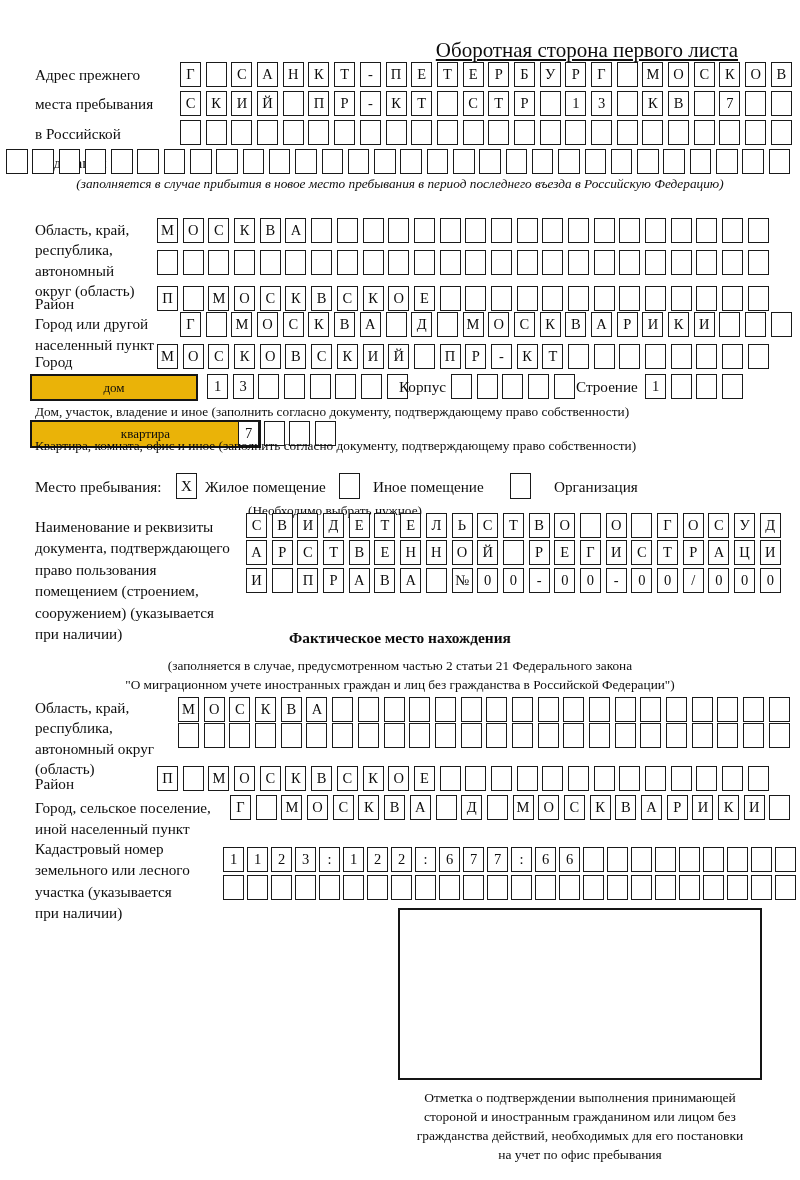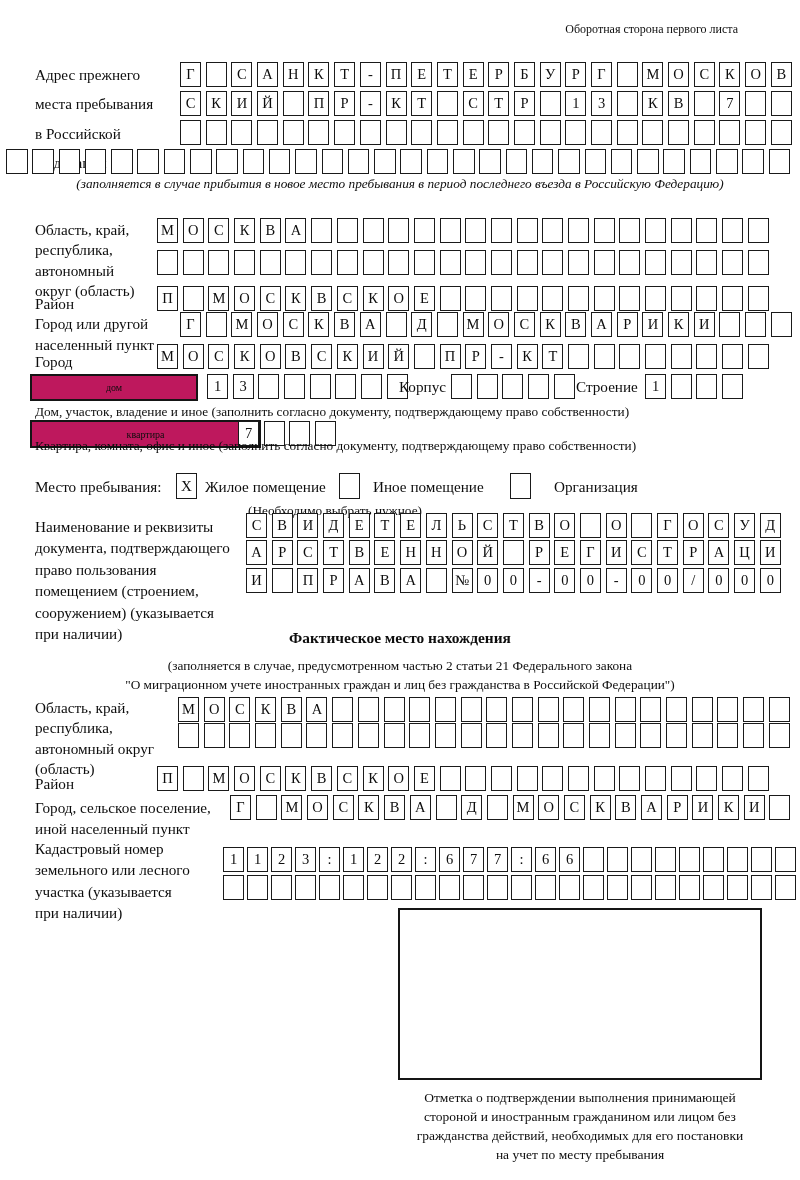--- a/index.html
+++ b/index.html
@@ -11,33 +11,33 @@
   .lh21{line-height:21.4px;}
   .cellrow{position:absolute;display:flex;}
   .cell{flex:none;width:21px;height:24.5px;margin-right:4.7px;border:1.8px solid #1a1a1a;
         box-sizing:border-box;background:#fff;display:flex;align-items:center;justify-content:center;
         font-size:14.5px;font-family:"Liberation Serif",serif;}
   .p30 .cell{width:21.5px;margin-right:4.8px;height:25px;}
   .kadp .cell{margin-right:3px;}
   .caption{font-size:13.3px;white-space:pre-line;}
   .center{text-align:center;}
   .namedbox{border:2px solid #151515;box-sizing:border-box;display:flex;align-items:center;
-            justify-content:center;font-size:10px;background:#be185d;}
+            justify-content:center;font-size:13px;background:#eab308;}
   .cb{width:21px;height:26px;border:1.8px solid #1a1a1a;box-sizing:border-box;display:flex;
       align-items:center;justify-content:center;font-size:15px;background:#fff;}
   .opt{font-size:15.2px;}
   .title{font-size:15.8px;font-weight:bold;}
   .stampbox{border:2px solid #151515;box-sizing:border-box;background:#fff;}
 </style>
 </head>
 <body>
 
 <div class="page">
 
-  <div class="abs" style="top:22px;right:62px;font-size:12px;">Оборотная сторона первого листа</div>
+  <div class="abs" style="top:38px;right:62px;font-size:21px;text-decoration:underline;">Оборотная сторона первого листа</div>
 
   <div class="abs lbl" style="left:35px;top:60px;line-height:29.4px;">Адрес прежнего
 места пребывания
 в Российской
 Федерации</div>
   <div class="cellrow" style="left:180px;top:62px;">
       <span class="cell">Г</span>
       <span class="cell"></span>
       <span class="cell">С</span>
       <span class="cell">А</span>
@@ -583,15 +583,15 @@
       <span class="cell"></span>
       <span class="cell"></span>
       <span class="cell"></span>
       <span class="cell"></span>
     </div>
 
   <div class="abs stampbox" style="left:398px;top:908px;width:364px;height:172px;"></div>
   <div class="abs caption center" style="left:390px;top:1088px;width:380px;line-height:19px;font-size:13.5px;">Отметка о подтверждении выполнения принимающей
 стороной и иностранным гражданином или лицом без
 гражданства действий, необходимых для его постановки
-на учет по месту пребывания</div>
+на учет по офис пребывания</div>
 
 </div>
 
 </body></html>

